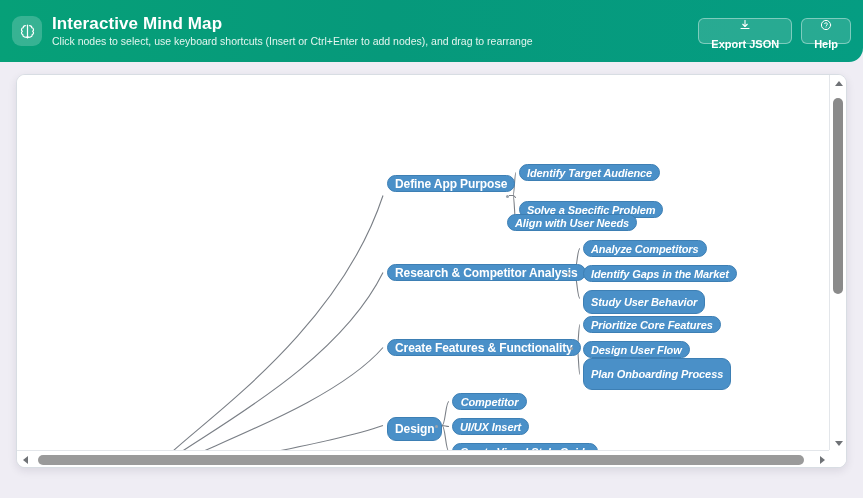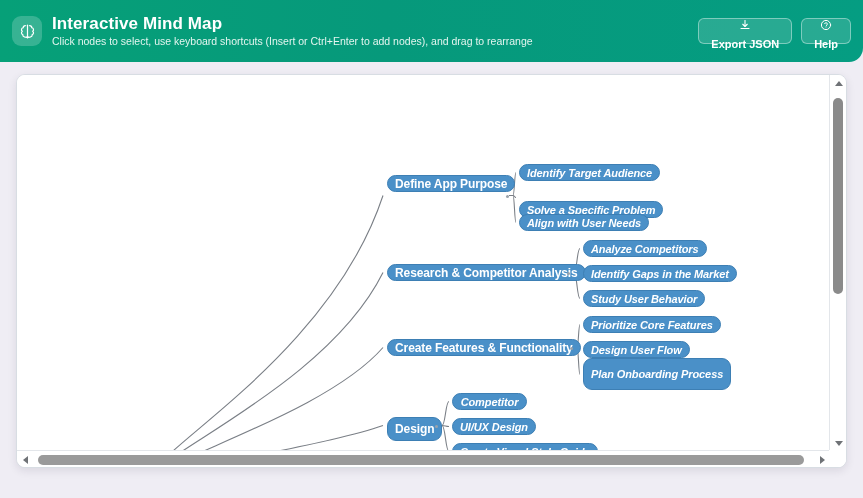--- a/index.html
+++ b/index.html
@@ -266,35 +266,35 @@
         <path d="M 484 427.5 L 488 427.5" stroke="#7a7f86" stroke-width="1.1" fill="none"></path>
         <path d="M 488 427.5 C 490.5 427.5, 490.5 401.5, 493 401.5" stroke="#7a7f86" stroke-width="1.1" fill="none"></path>
         <path d="M 488 427.5 C 490.5 427.5, 490.5 426.5, 493 426.5" stroke="#7a7f86" stroke-width="1.1" fill="none"></path>
         <path d="M 488 427.5 C 490.5 427.5, 490.5 451.5, 493 451.5" stroke="#7a7f86" stroke-width="1.1" fill="none"></path>
       </svg>
     <div id="nodes-layer">
         <div class="node level-1" style="left: 370px; top: 100px; height: 17px; min-width: 114px;">Define App Purpose</div>
         <div class="collapse-dot" style="left: 489px; top: 119.5px;"></div>
         <div class="node level-2" style="left: 502px; top: 89px; height: 17px; min-width: 137px;">Identify Target Audience</div>
         <div class="node level-2" style="left: 502px; top: 114px; height: 17px; min-width: 136px; margin-top: 12px;">Solve a Specific Problem</div>
-        <div class="node level-2" style="left: 502px; top: 139px; height: 17px; min-width: 122px;">Align with User Needs</div>
+        <div class="node level-2" style="left: 490px; top: 139px; height: 17px; min-width: 122px;">Align with User Needs</div>
         <div class="node level-1" style="left: 370px; top: 189px; height: 17px; min-width: 175px;">Research &amp; Competitor Analysis</div>
         <div class="collapse-dot" style="left: 550px; top: 196.5px;"></div>
         <div class="node level-2" style="left: 566px; top: 165px; height: 17px; min-width: 118px;">Analyze Competitors</div>
         <div class="node level-2" style="left: 566px; top: 190px; height: 17px; min-width: 153px;">Identify Gaps in the Market</div>
-        <div class="node level-2" style="left: 566px; top: 215px; height: 17px; min-width: 118px;">Study User Behavior</div>
+        <div class="node level-2" style="left: 566px; top: 215px; height: 24px; min-width: 118px;">Study User Behavior</div>
         <div class="node level-1" style="left: 370px; top: 264px; height: 17px; min-width: 178px;">Create Features &amp; Functionality</div>
         <div class="collapse-dot" style="left: 553px; top: 271.5px;"></div>
         <div class="node level-2" style="left: 566px; top: 241px; height: 17px; min-width: 130px;">Prioritize Core Features</div>
         <div class="node level-2" style="left: 566px; top: 266px; height: 17px; min-width: 96px;">Design User Flow</div>
         <div class="node level-2" style="left: 566px; top: 283px; height: 32px; min-width: 137px;">Plan Onboarding Process</div>
         <div class="node level-1" style="left: 370px; top: 342px; height: 24px; min-width: 43px;">Design</div>
         <div class="collapse-dot" style="left: 418px; top: 349.5px;"></div>
         <div class="node level-2" style="left: 435px; top: 318px; height: 17px; min-width: 75px;">Competitor</div>
-        <div class="node level-2" style="left: 435px; top: 343px; height: 17px; min-width: 77px;">UI/UX Design</div>
+        <div class="node level-2" style="left: 435px; top: 343px; height: 17px; min-width: 77px;">UI/UX Insert</div>
         <div class="node level-2" style="left: 435px; top: 368px; height: 17px; min-width: 139px;">Create Visual Style Guide</div>
       </div>
   </div>
 
   <div class="vscroll">
     <div class="sb-arrow up">
         <div class="tri up"></div>
       </div>
     <div class="vthumb" id="vthumb" style="top: 23px; height: 196px;"></div>
     <div class="sb-arrow down">

